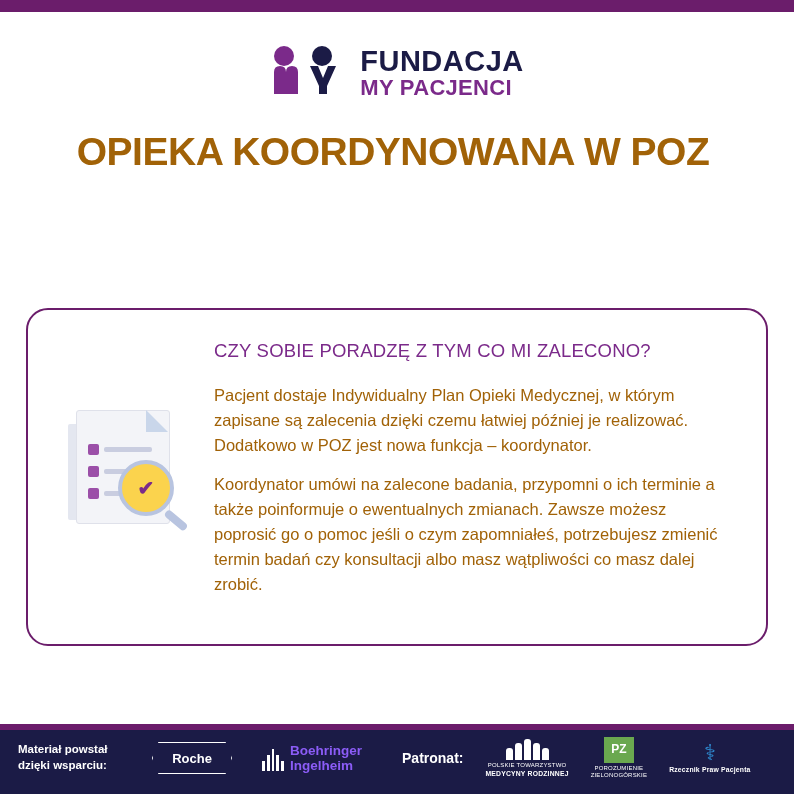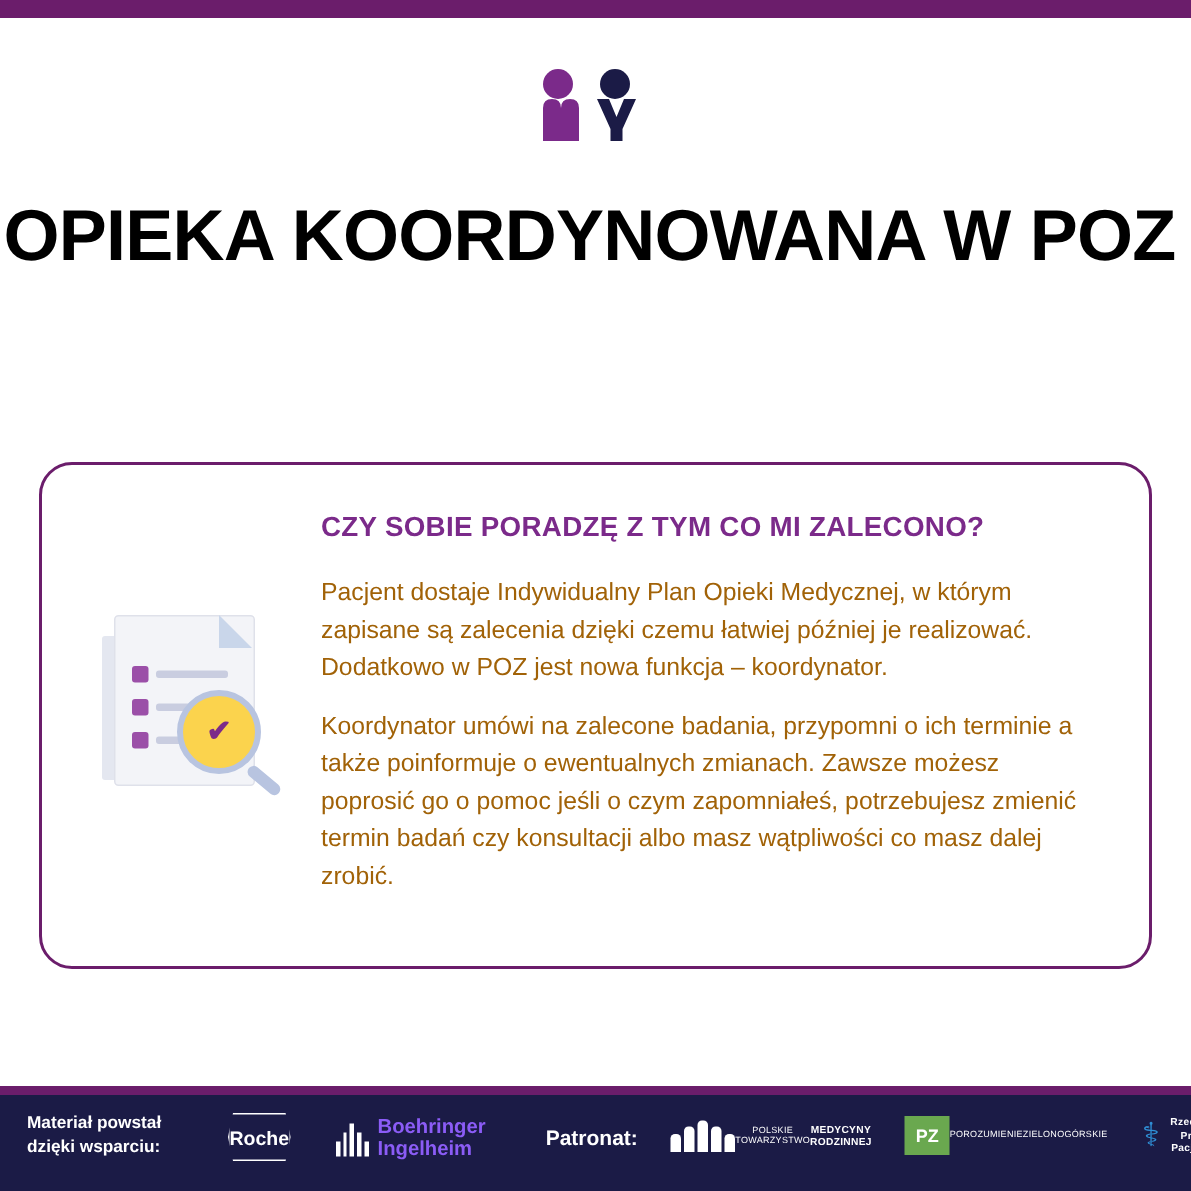--- a/index.html
+++ b/index.html
@@ -68,23 +68,23 @@
     color: #7b2a8a;
     letter-spacing: 0.3px;
   }
   
   .title-main {
     position: absolute;
     top: 130px;
     left: 0;
     width: 786px;
     text-align: center;
-    font-size: 48px;
-    font-weight: bold;
-    color: #000000;
+    font-size: 39px;
+    font-weight: bold;
+    color: #a16207;
     letter-spacing: -0.5px;
   }
   .title-sub {
     position: absolute;
     top: 183px;
     left: 0;
     width: 794px;
     text-align: center;
     font-size: 35px;
     font-weight: bold;
@@ -117,21 +117,21 @@
     justify-content: center;
     padding-top: 78px;
   }
   .text-col {
     flex: 1 1 auto;
     padding-left: 6px;
     padding-top: 8px;
   }
   .card-heading {
     font-size: 18.5px;
-    font-weight: bold;
+    font-weight: normal;
     color: #7b2a8a;
     line-height: 1.45;
     letter-spacing: 0.2px;
     margin-bottom: 18px;
     max-width: 480px;
   }
   .card-para {
     font-size: 16.5px;
     color: #a16207;
     line-height: 1.52;
@@ -286,21 +286,21 @@
     text-align: center;
   }
   .partners {
     display: flex;
     align-items: center;
     gap: 22px;
     margin-left: 22px;
   }
   .partner {
     display: flex;
-    flex-direction: row;
+    flex-direction: column;
     align-items: center;
     color: #ffffff;
     font-size: 6.5px;
     line-height: 1.25;
     text-align: center;
   }
   .ptmr-people {
     display: flex;
     align-items: flex-end;
     gap: 2px;
@@ -349,20 +349,24 @@
 
   <div class="logo-area">
     <div class="logo-inner">
       <div class="logo-mark">
         <svg width="78" height="58" viewBox="0 0 78 58" xmlns="http://www.w3.org/2000/svg">
           <circle cx="14" cy="12" r="10" fill="#7b2a8a"></circle>
           <path d="M4 50 L4 28 Q4 22 10 22 Q16 22 16 28 L16 40 L16 28 Q16 22 22 22 Q28 22 28 28 L28 50 Z" fill="#7b2a8a"></path>
           <circle cx="52" cy="12" r="10" fill="#1b1b46"></circle>
           <path d="M40 22 L48 22 L53 34 L58 22 L66 22 L57 42 L57 50 L49 50 L49 42 Z" fill="#1b1b46"></path>
         </svg>
+      </div>
+      <div class="logo-text">
+        <div class="logo-line1">FUNDACJA</div>
+        <div class="logo-line2">MY PACJENCI</div>
       </div>
     </div>
   </div>
 
   <div class="title-main">OPIEKA KOORDYNOWANA W POZ</div>
 
   <div class="card">
     <div class="card-inner">
 
       <div class="illus-col">

